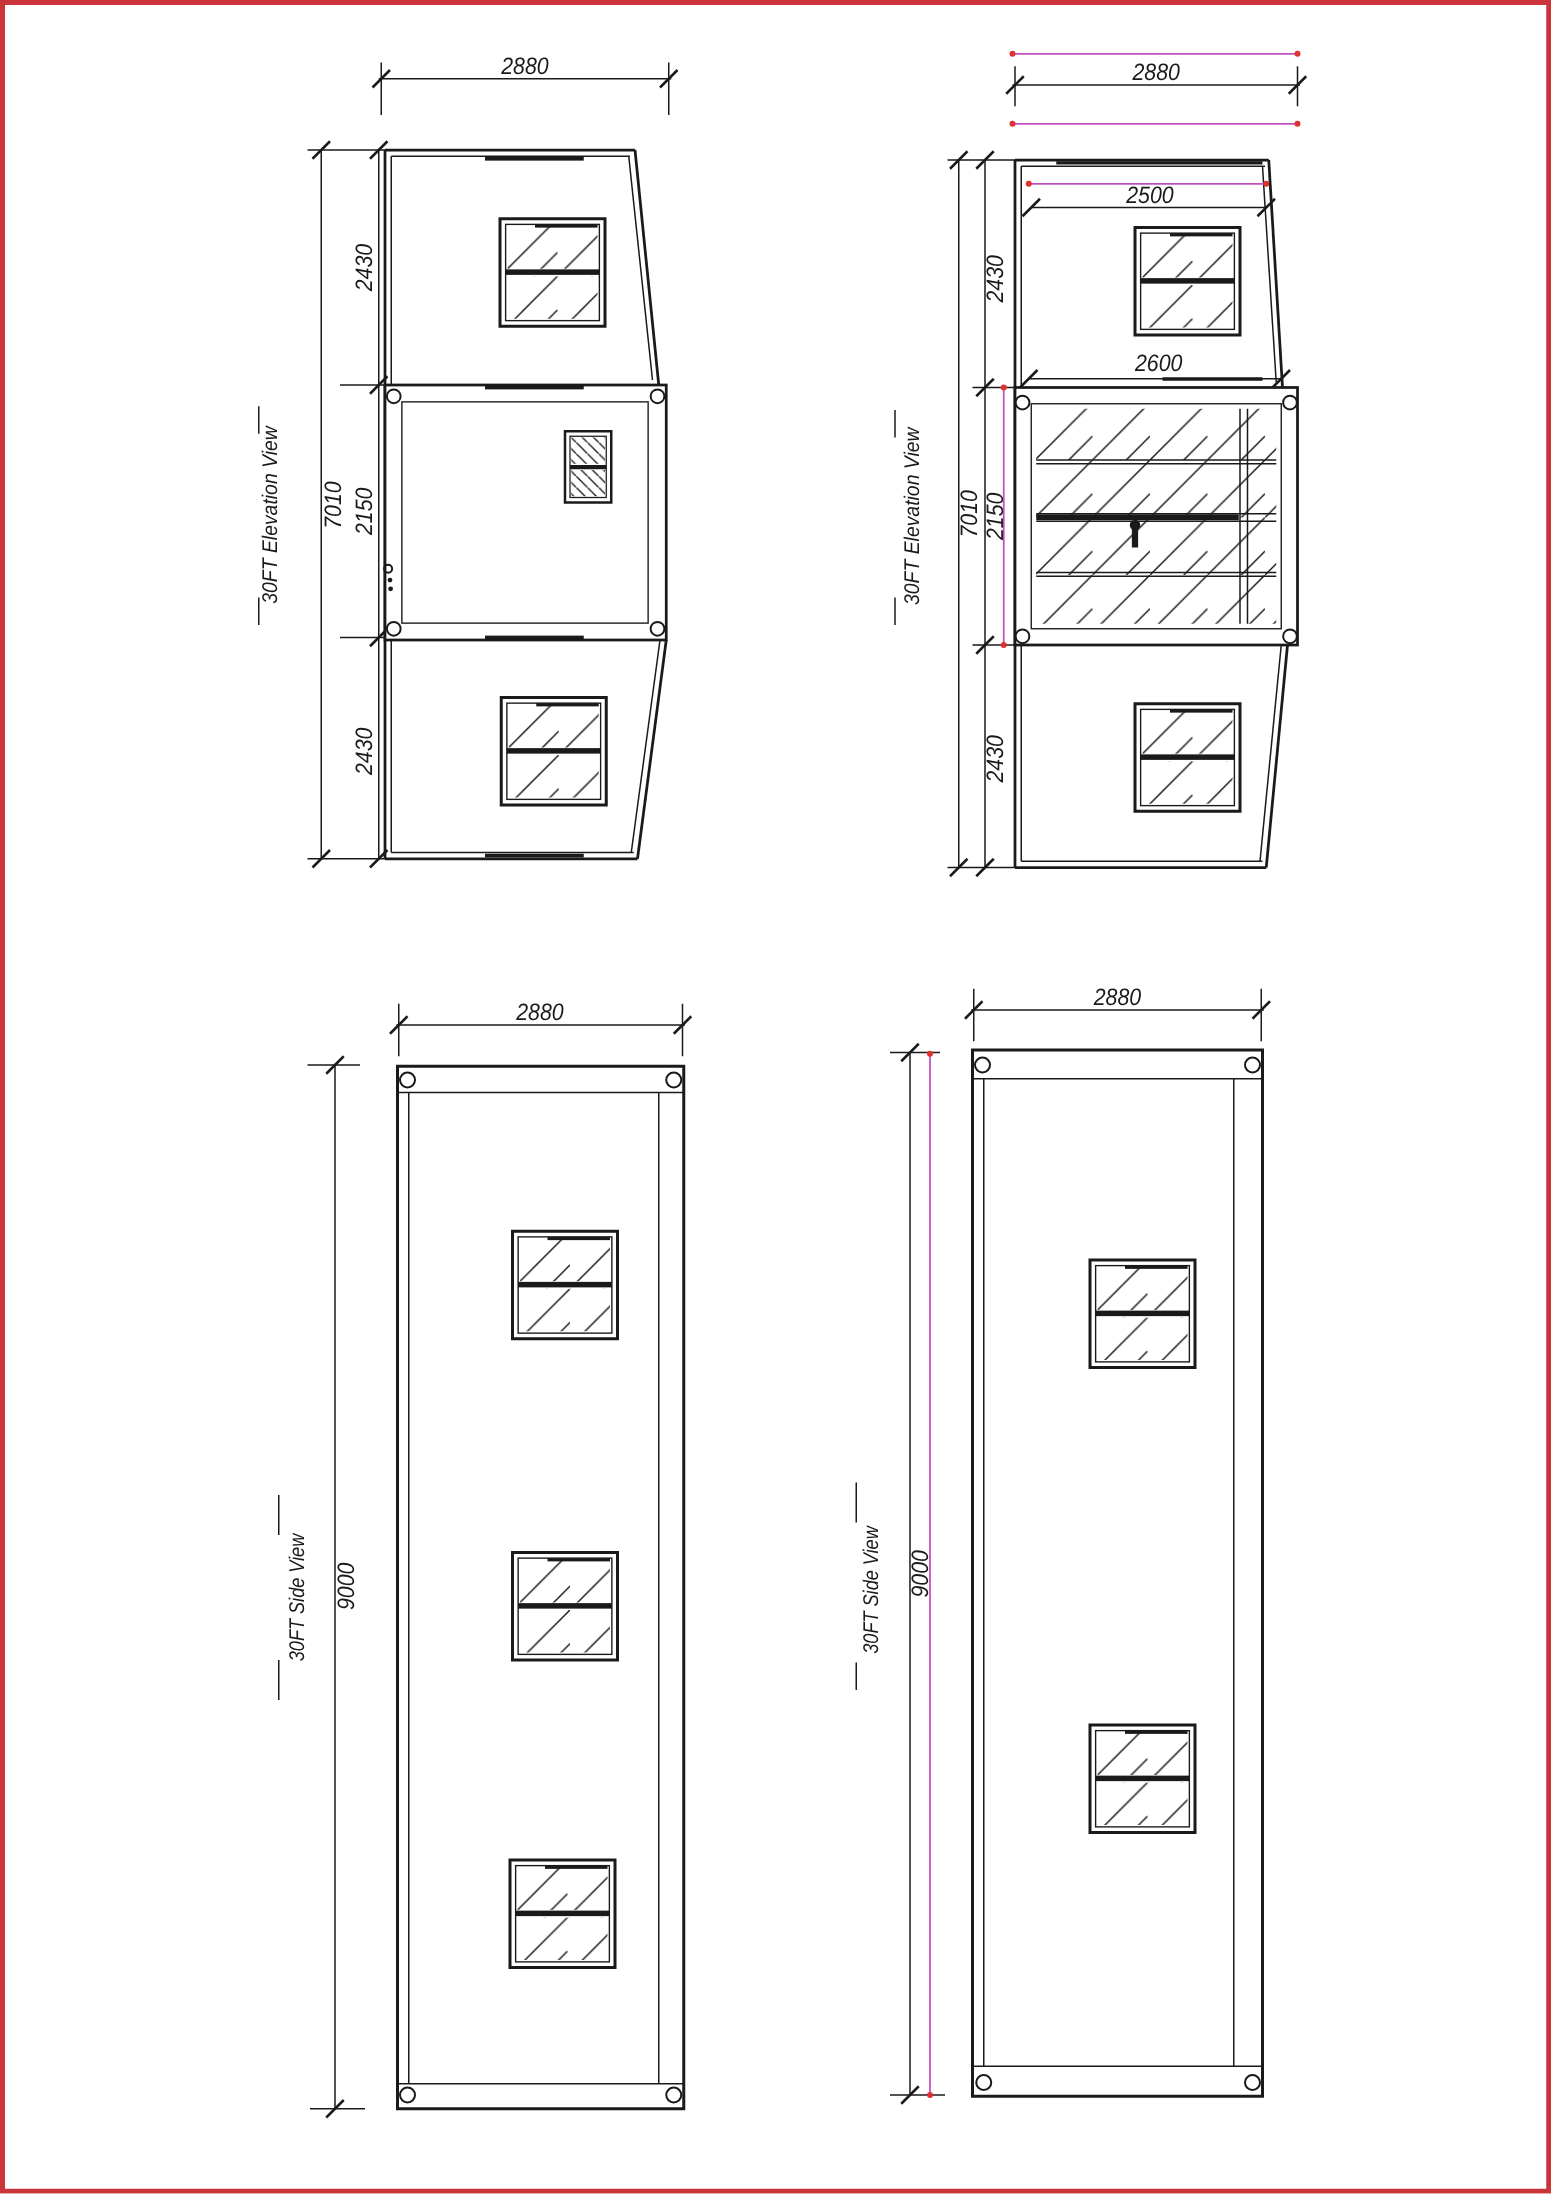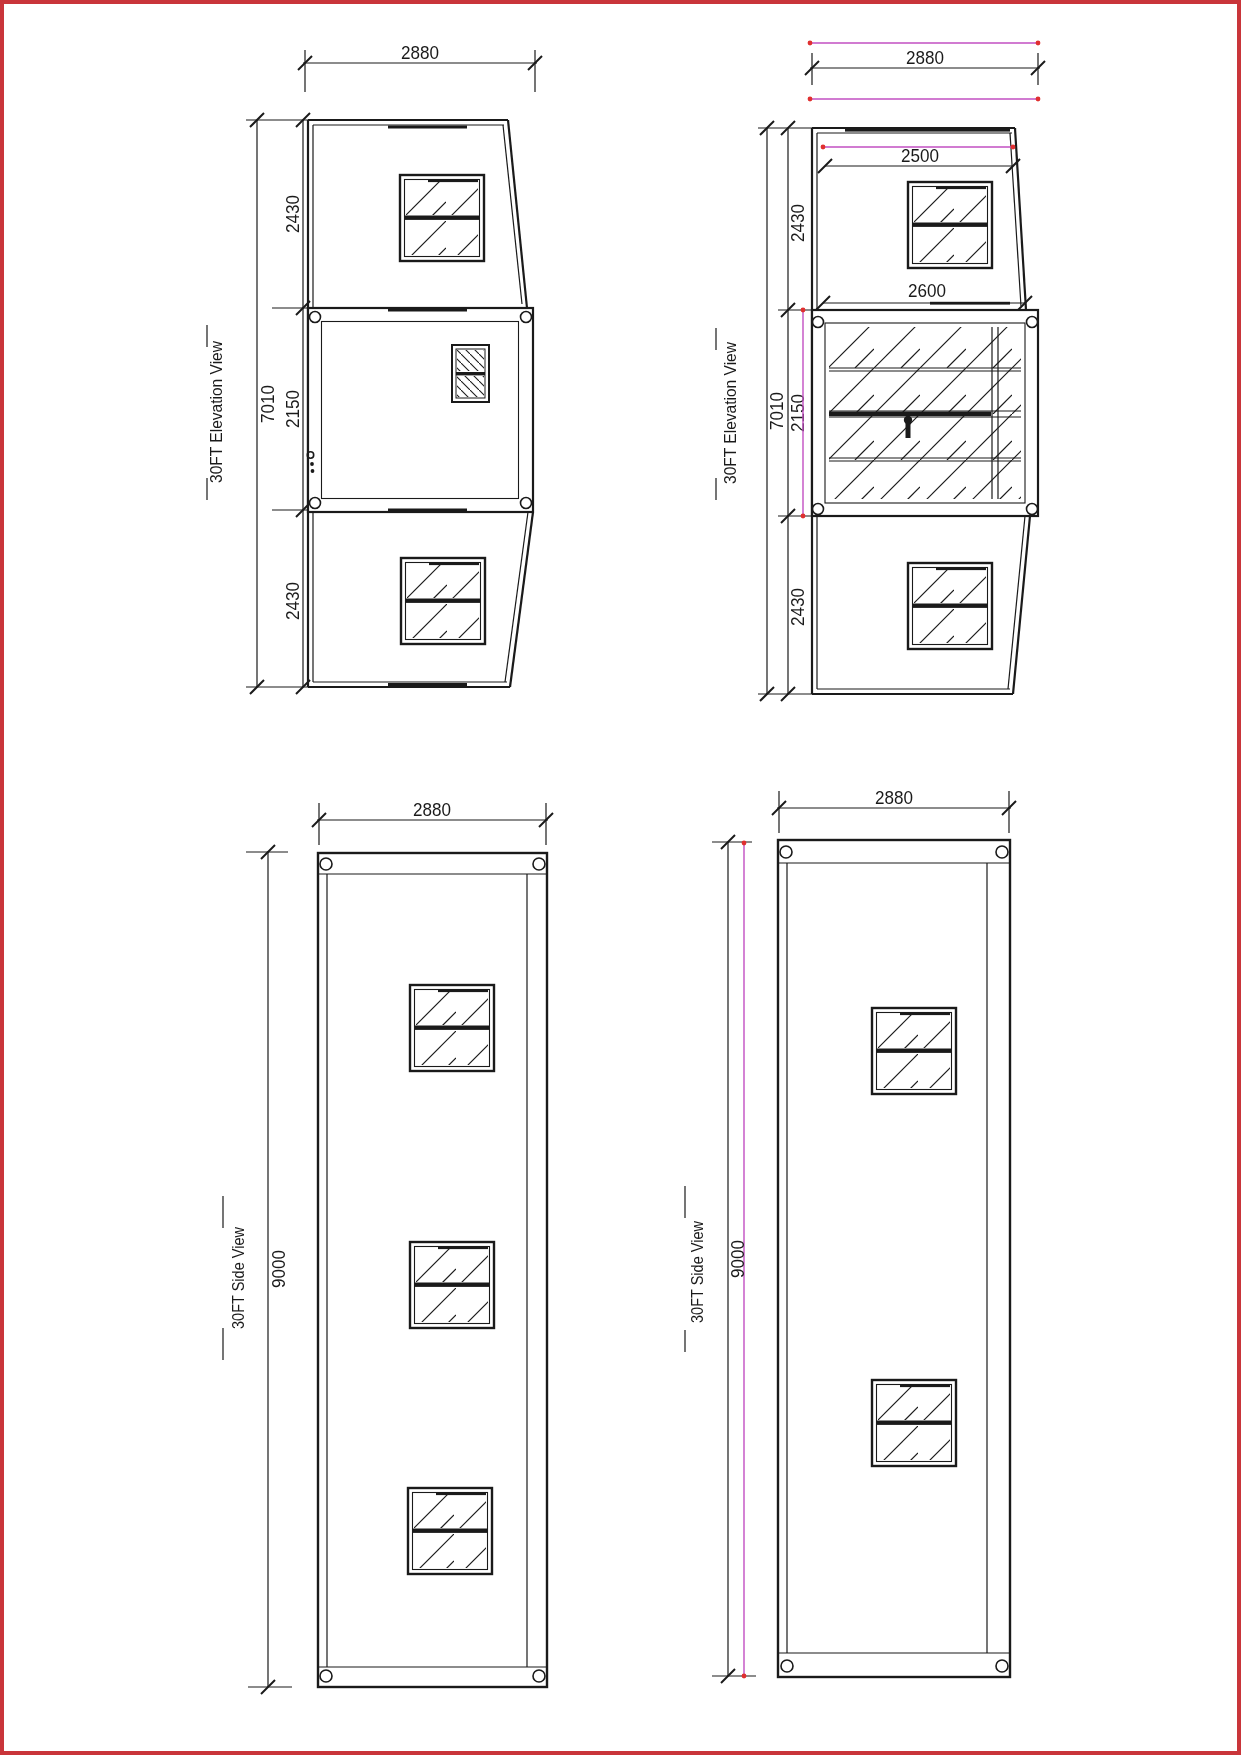--- a/index.html
+++ b/index.html
@@ -1,17 +1,17 @@
 <!DOCTYPE html>
 <html><head>
 <meta charset="utf-8">
 <style>
   html,body{margin:0;padding:0;background:#ffffff;}
   #canvas{position:relative;width:1241px;height:1755px;background:#ffffff;overflow:hidden;
-          font-family:"Liberation Sans", sans-serif;}
+          font-family:"Liberation Sans", sans-serif;font-style:italic;}
   svg{position:absolute;left:0;top:0;}
   text{fill:#1a1a1a;font-family:"Liberation Sans", sans-serif;}
   .dimtxt{font-size:19px;}
   .lbltxt{font-size:17px;}
   .ln{stroke:#1a1a1a;stroke-width:1.2;fill:none;}
   .ln2{stroke:#1a1a1a;stroke-width:2.2;fill:none;}
   .dim{stroke:#1a1a1a;stroke-width:1.2;fill:none;}
   .mag{stroke:#c24fc2;stroke-width:1.4;fill:none;}
   .fillw{fill:#ffffff;}
 </style>

